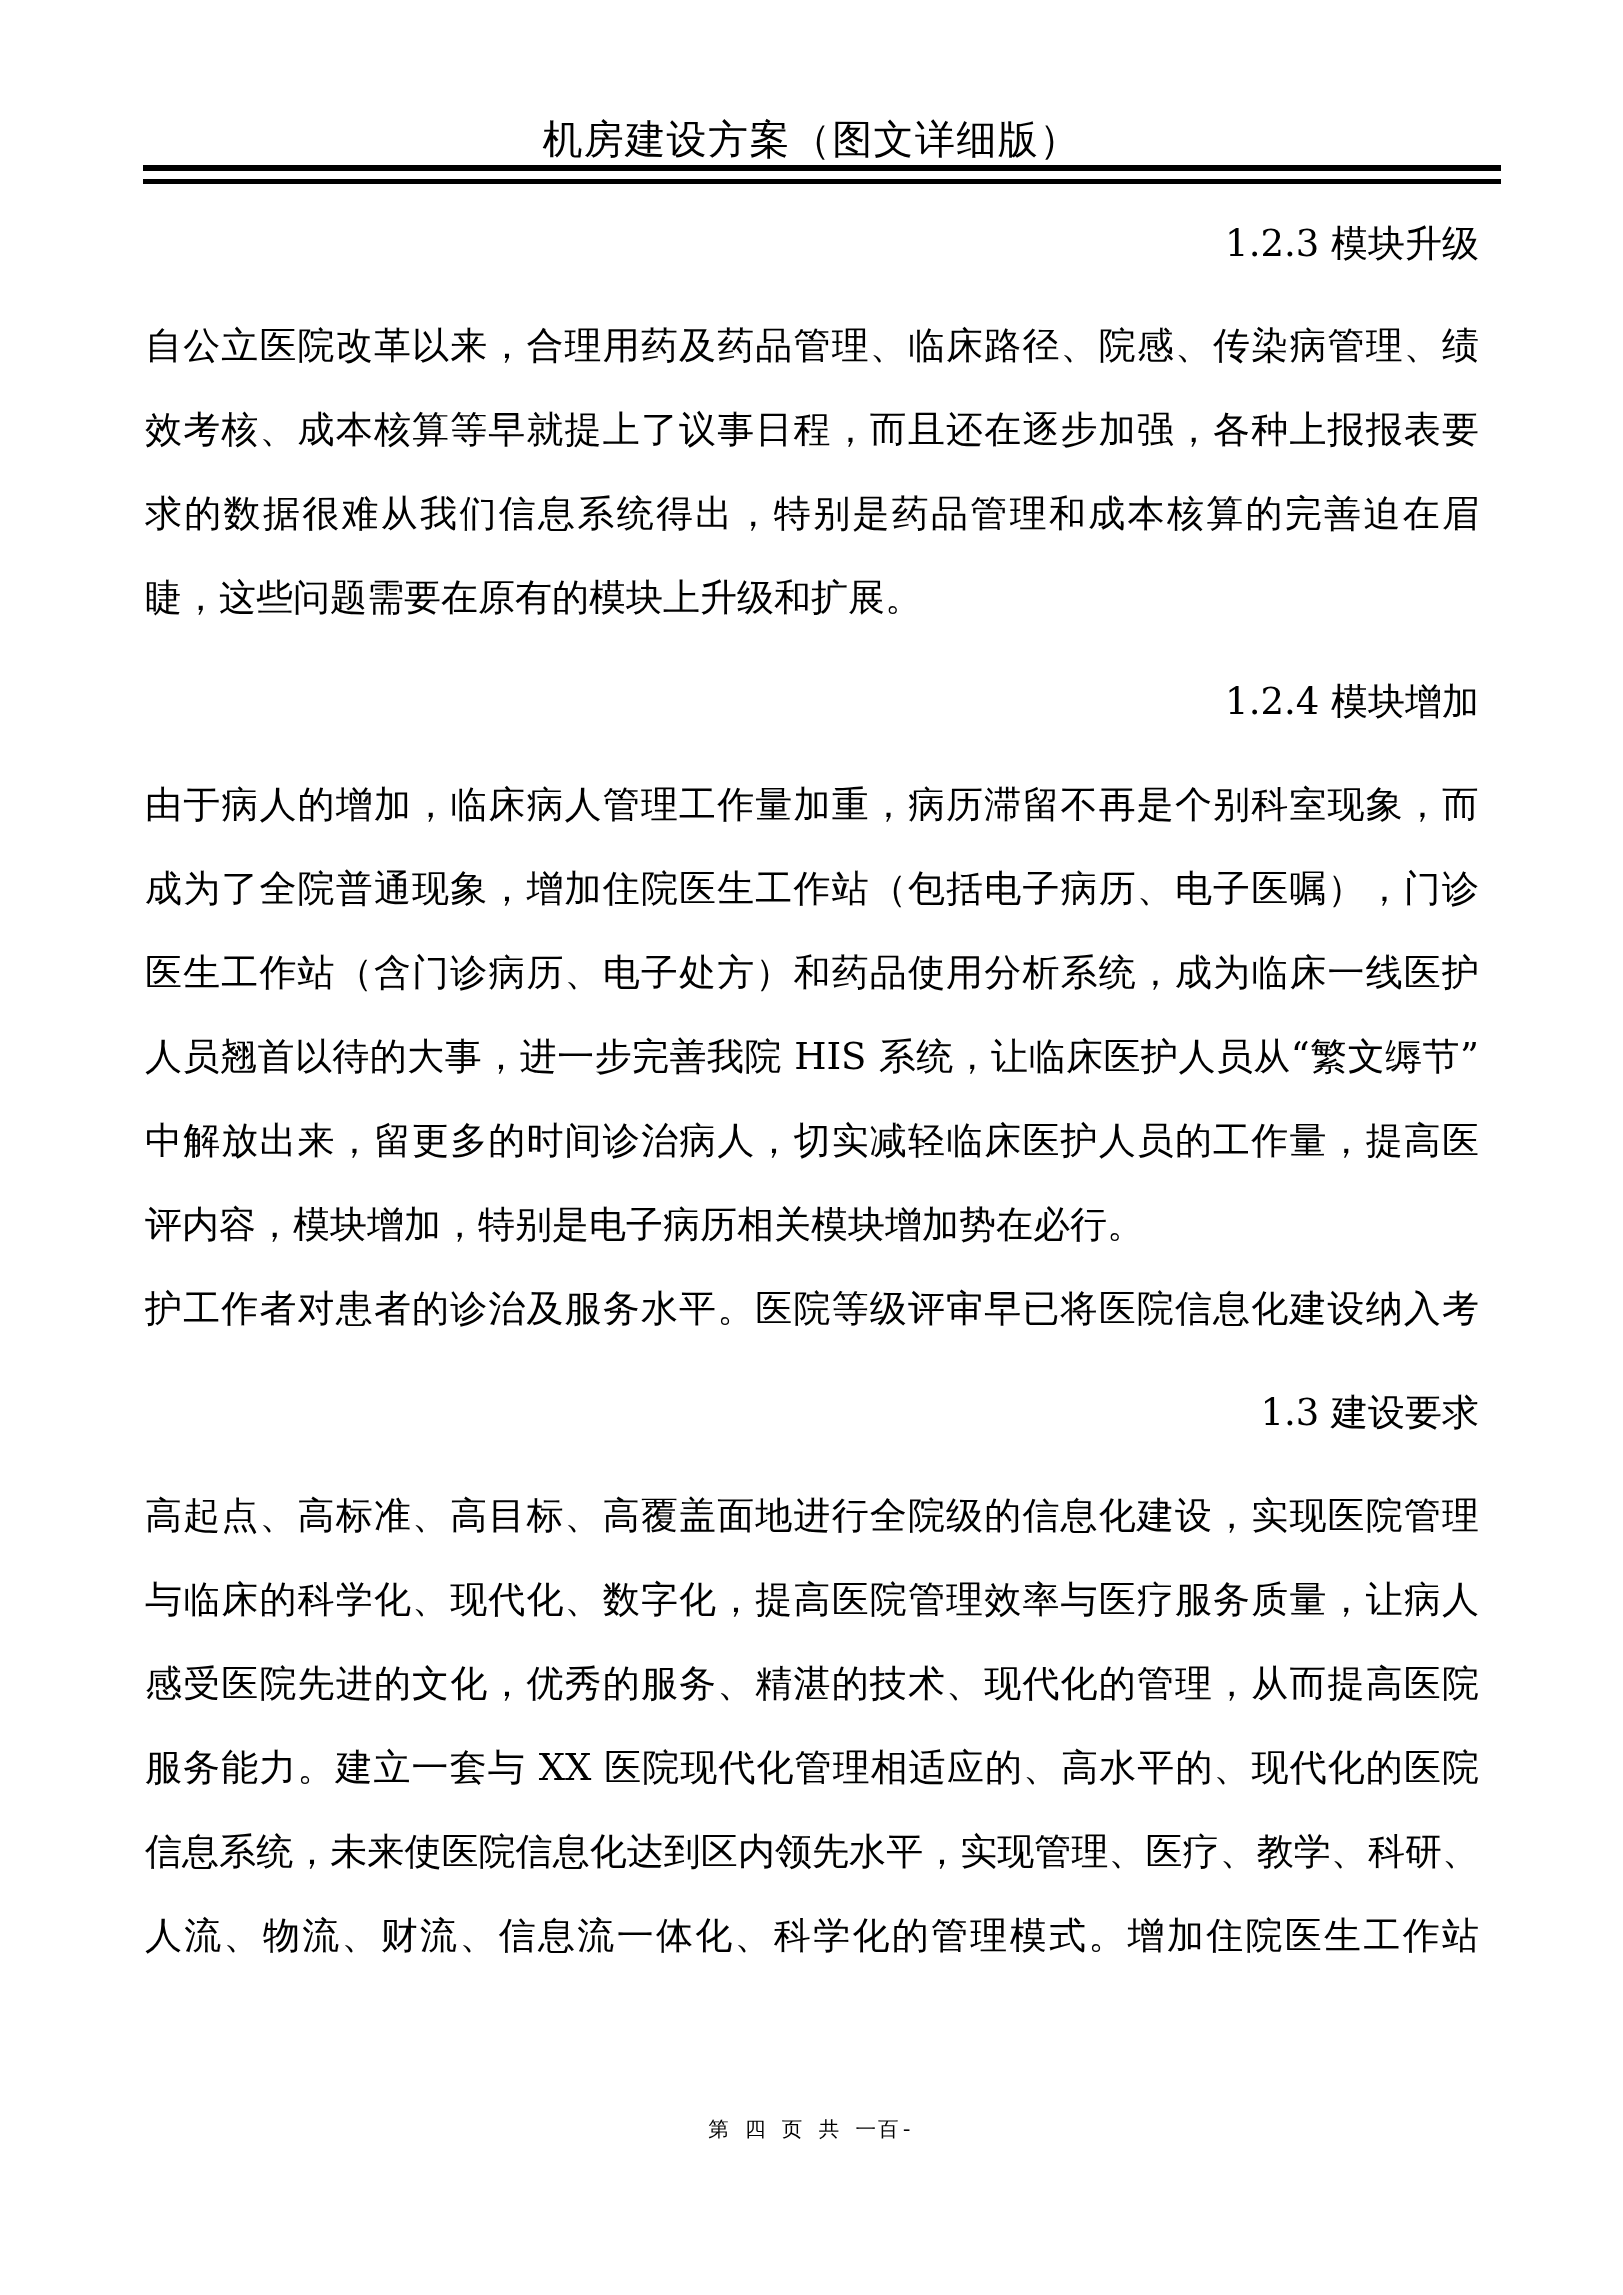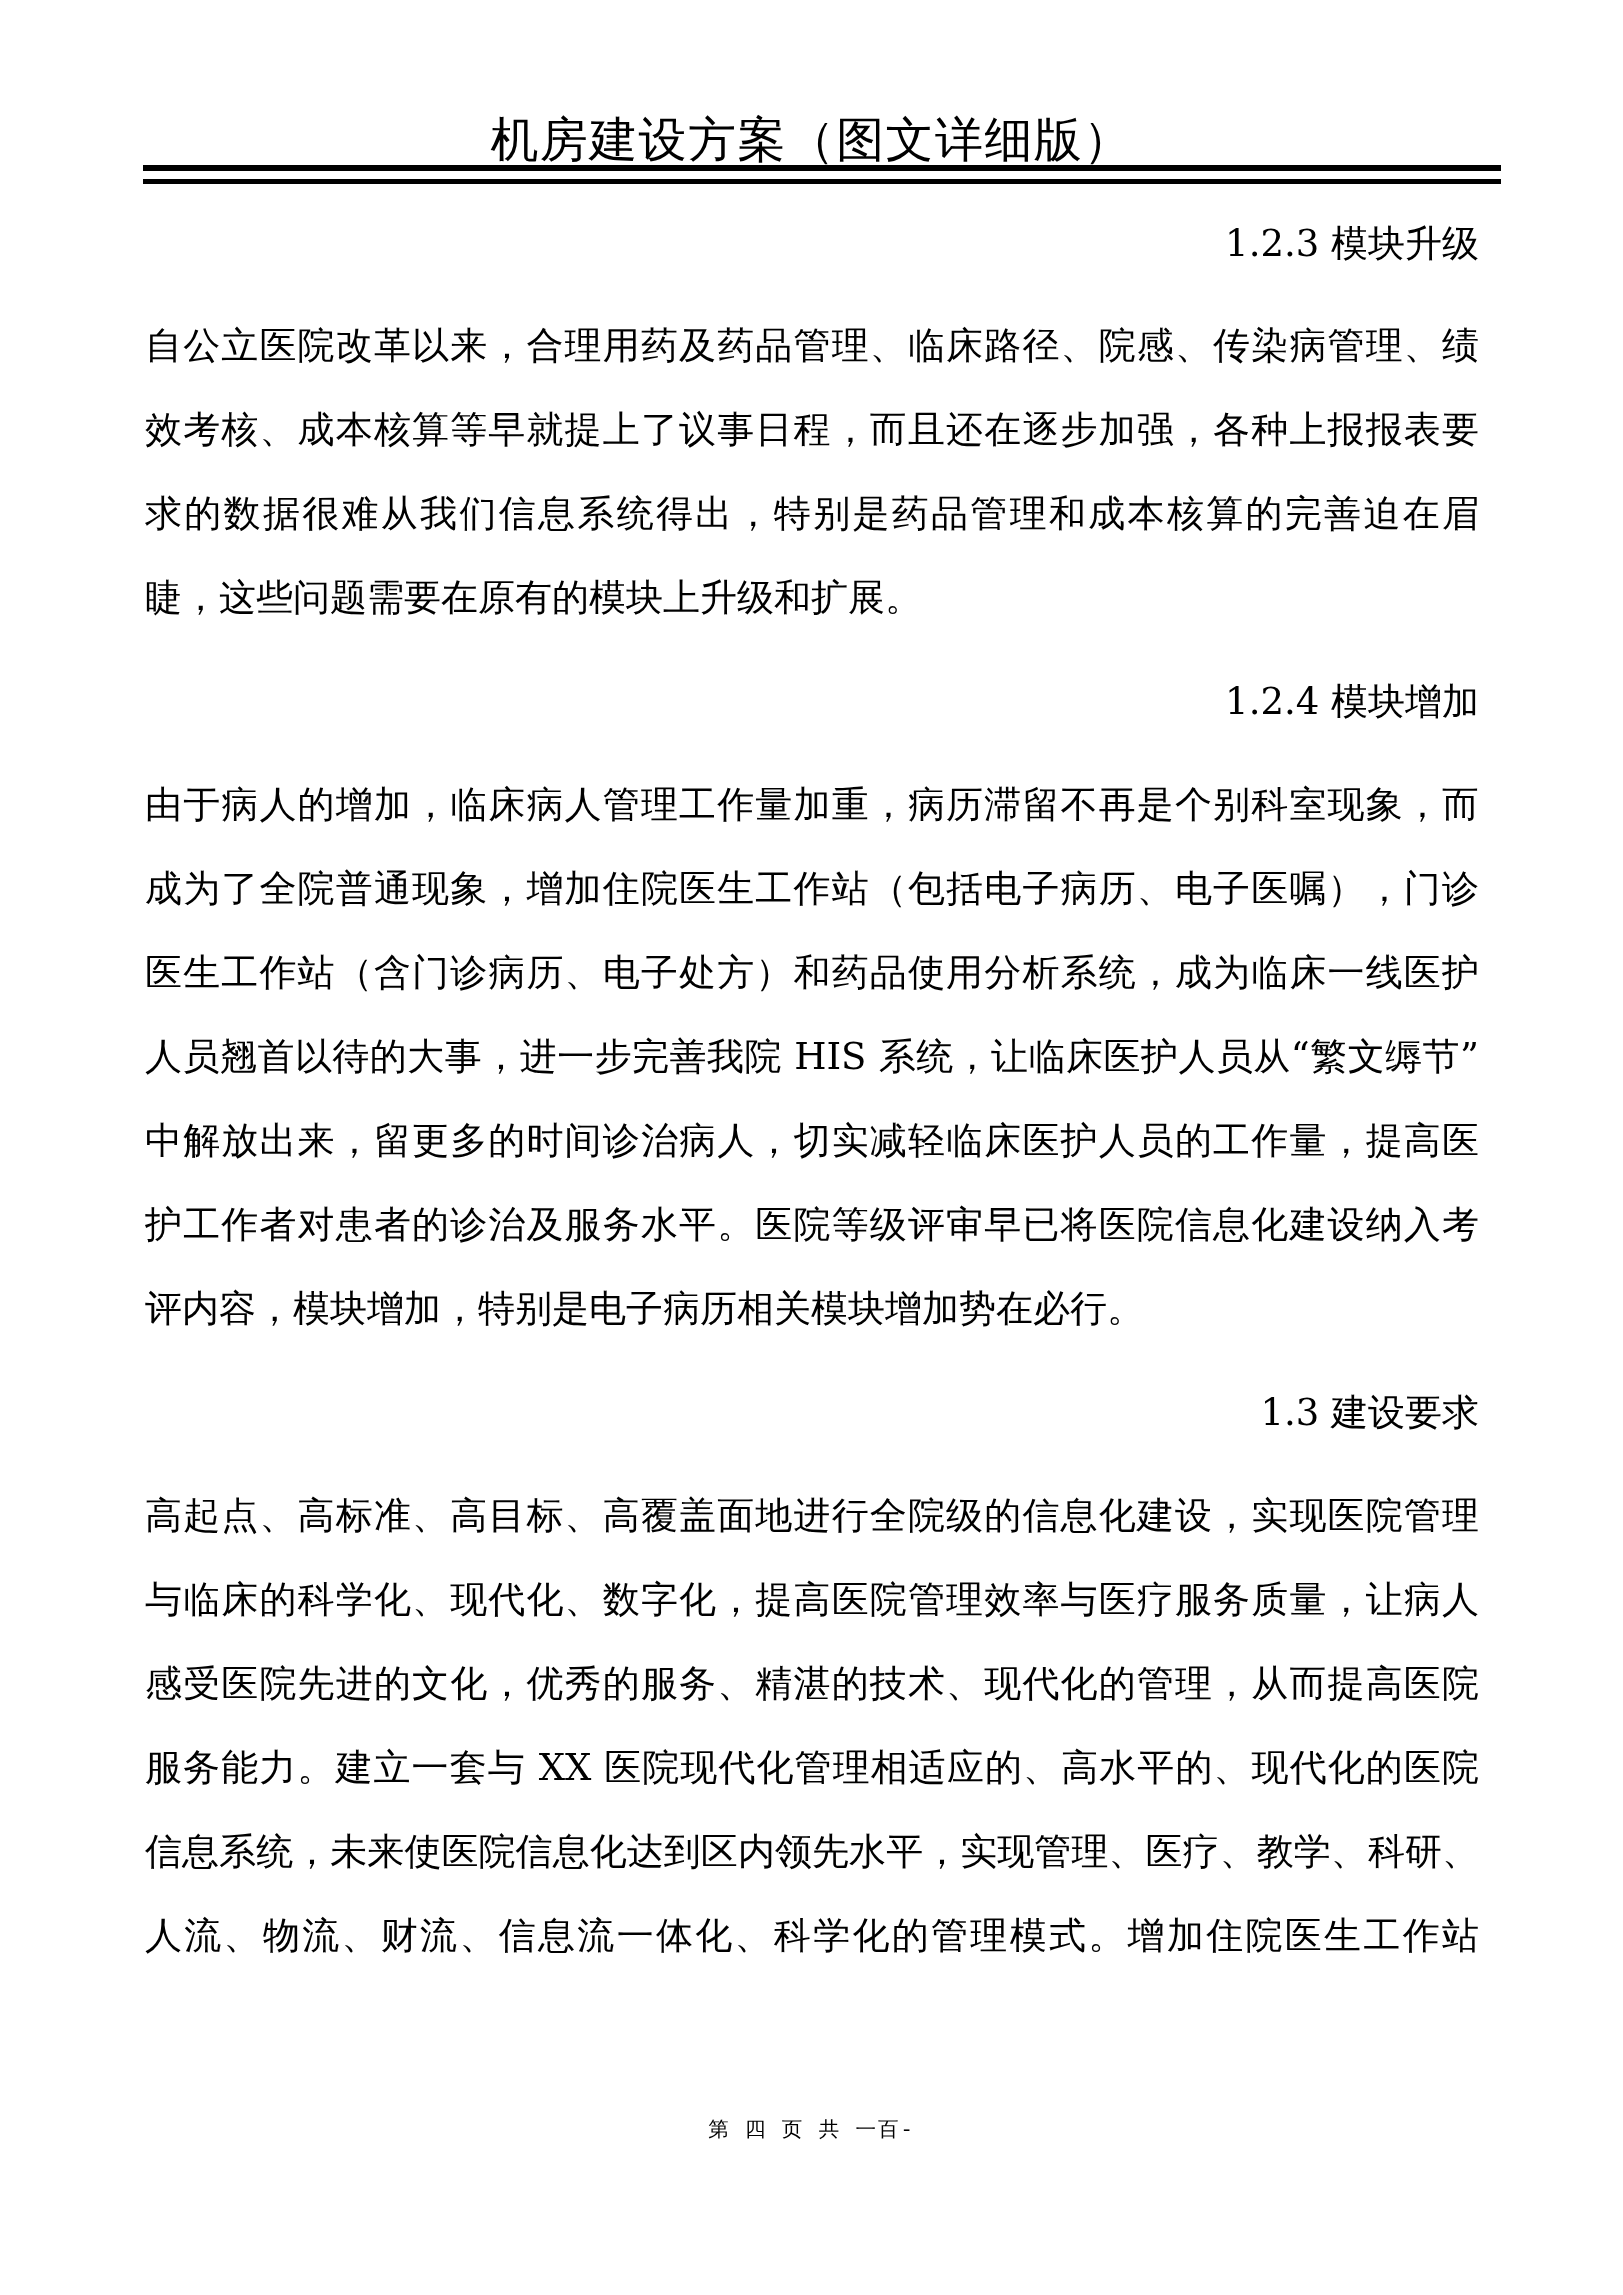--- a/index.html
+++ b/index.html
@@ -15,21 +15,21 @@
     color: #000000;
     font-family: "DejaVu Serif", "Liberation Serif", serif;
     overflow: hidden;
   }
   .header-title {
     position: absolute;
     top: 117px;
     left: 0;
     width: 100%;
     text-align: center;
-    font-size: 48px;
+    font-size: 40px;
     line-height: 44px;
     letter-spacing: 1.4px;
     white-space: nowrap;
   }
   .header-rule {
     position: absolute;
     top: 165px;
     left: 143px;
     width: 1358px;
   }
@@ -101,22 +101,22 @@
         <div class="line">求的数据很难从我们信息系统得出，特别是药品管理和成本核算的完善迫在眉</div>
         <div class="line line-last">睫，这些问题需要在原有的模块上升级和扩展。</div>
       </div>
       <div class="heading">1.2.4 模块增加</div>
       <div class="paragraph">
         <div class="line">由于病人的增加，临床病人管理工作量加重，病历滞留不再是个别科室现象，而</div>
         <div class="line">成为了全院普通现象，增加住院医生工作站（包括电子病历、电子医嘱），门诊</div>
         <div class="line">医生工作站（含门诊病历、电子处方）和药品使用分析系统，成为临床一线医护</div>
         <div class="line">人员翘首以待的大事，进一步完善我院 HIS 系统，让临床医护人员从“繁文缛节”</div>
         <div class="line">中解放出来，留更多的时间诊治病人，切实减轻临床医护人员的工作量，提高医</div>
+        <div class="line line-last">评内容，模块增加，特别是电子病历相关模块增加势在必行。</div>
         <div class="line">护工作者对患者的诊治及服务水平。医院等级评审早已将医院信息化建设纳入考</div>
-        <div class="line line-last">评内容，模块增加，特别是电子病历相关模块增加势在必行。</div>
       </div>
       <div class="heading">1.3 建设要求</div>
       <div class="paragraph">
         <div class="line">高起点、高标准、高目标、高覆盖面地进行全院级的信息化建设，实现医院管理</div>
         <div class="line">与临床的科学化、现代化、数字化，提高医院管理效率与医疗服务质量，让病人</div>
         <div class="line">感受医院先进的文化，优秀的服务、精湛的技术、现代化的管理，从而提高医院</div>
         <div class="line">服务能力。建立一套与 XX 医院现代化管理相适应的、高水平的、现代化的医院</div>
         <div class="line">信息系统，未来使医院信息化达到区内领先水平，实现管理、医疗、教学、科研、</div>
         <div class="line">人流、物流、财流、信息流一体化、科学化的管理模式。增加住院医生工作站</div>
       </div>

